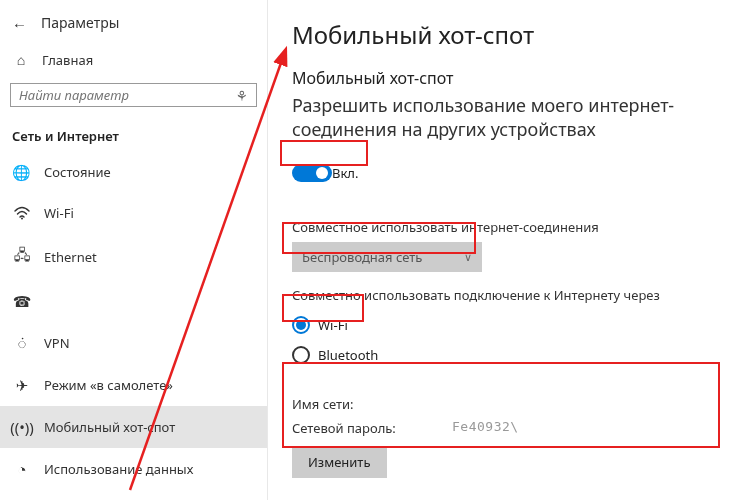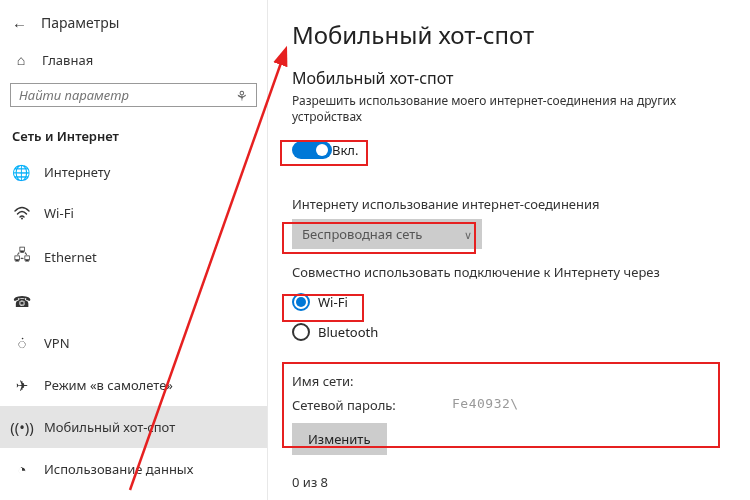--- a/index.html
+++ b/index.html
@@ -25,21 +25,21 @@
 .section-title { font-size: 13px; font-weight: 600; padding: 10px 12px 6px 12px; color: #222; }
 
 .nav { display: flex; flex-direction: column; }
 .nav-item { display: flex; align-items: center; gap: 12px; padding: 11px 12px; cursor: pointer; font-size: 13px; color: #333; }
 .nav-item.active { background: #e4e4e4; }
 .nav-item .icon { width: 20px; text-align: center; font-size: 15px; color: #333; display: inline-flex; justify-content: center; }
 
 .content { flex: 1; padding: 18px 24px 18px 24px; overflow-y: auto; }
 .page-title { font-size: 24px; font-weight: 400; color: #222; margin-bottom: 16px; }
 .sub-title { font-size: 16px; font-weight: 400; color: #222; margin-bottom: 4px; }
-.desc { font-size: 12px; color: #333; margin-bottom: 16px; max-width: 400px; line-height: 1.35; }
+.desc { font-size: 18px; color: #333; margin-bottom: 22px; max-width: 400px; line-height: 1.35; }
 
 .toggle-wrap { display: flex; align-items: flex-start; gap: 0; margin-bottom: 36px; }
 .toggle { width: 40px; height: 18px; background: #0078d7; border-radius: 10px; position: relative; cursor: pointer; }
 .toggle .knob { width: 12px; height: 12px; background: #fff; border-radius: 50%; position: absolute; top: 3px; right: 4px; }
 .toggle-label { font-size: 13px; color: #222; }
 
 .field-label { font-size: 13px; color: #333; margin-bottom: 6px; }
 .select-box { display: inline-flex; align-items: center; justify-content: space-between; background: #ccc; color: #555; padding: 6px 10px; font-size: 13px; width: 190px; margin-bottom: 14px; }
 .select-box .chevron { font-size: 11px; color: #666; }
 
@@ -89,21 +89,21 @@
         <input type="text" placeholder="Найти параметр" style="">
         <span class="search-icon">⚘</span>
       </div>
     </div>
 
     <div class="section-title">Сеть и Интернет</div>
 
     <nav class="nav">
       <div class="nav-item">
         <span class="icon">🌐</span>
-        <span>Интернету</span>
+        <span>Состояние</span>
       </div>
       <div class="nav-item">
         <span class="icon">
           <svg width="16" height="14" viewBox="0 0 16 14">
               <path d="M1 5 Q8 -2 15 5 M3.5 8 Q8 3 12.5 8 M6 11 Q8 9 10 11" stroke="#333" stroke-width="1.4" fill="none" stroke-linecap="round"></path>
               <circle cx="8" cy="12.5" r="1" fill="#333"></circle>
             </svg>
         </span>
         <span>Wi-Fi</span>
       </div>
@@ -143,21 +143,21 @@
     <div class="sub-title">Мобильный хот-спот</div>
     <div class="desc">Разрешить использование моего интернет-соединения на других устройствах</div>
 
     <div class="toggle-wrap">
       <div class="toggle">
           <div class="knob"></div>
         </div>
       <span class="toggle-label">Вкл.</span>
     </div>
 
-    <div class="field-label">Интернету использование интернет-соединения</div>
+    <div class="field-label">Совместное использовать интернет-соединения</div>
     <div class="select-box">
       <span>Беспроводная сеть</span>
       <span class="chevron">∨</span>
     </div>
 
     <div class="field-label">Совместно использовать подключение к Интернету через</div>
     <div class="radio-group">
       <div class="radio-row">
         <span class="radio checked"></span>
         <span>Wi-Fi</span>

